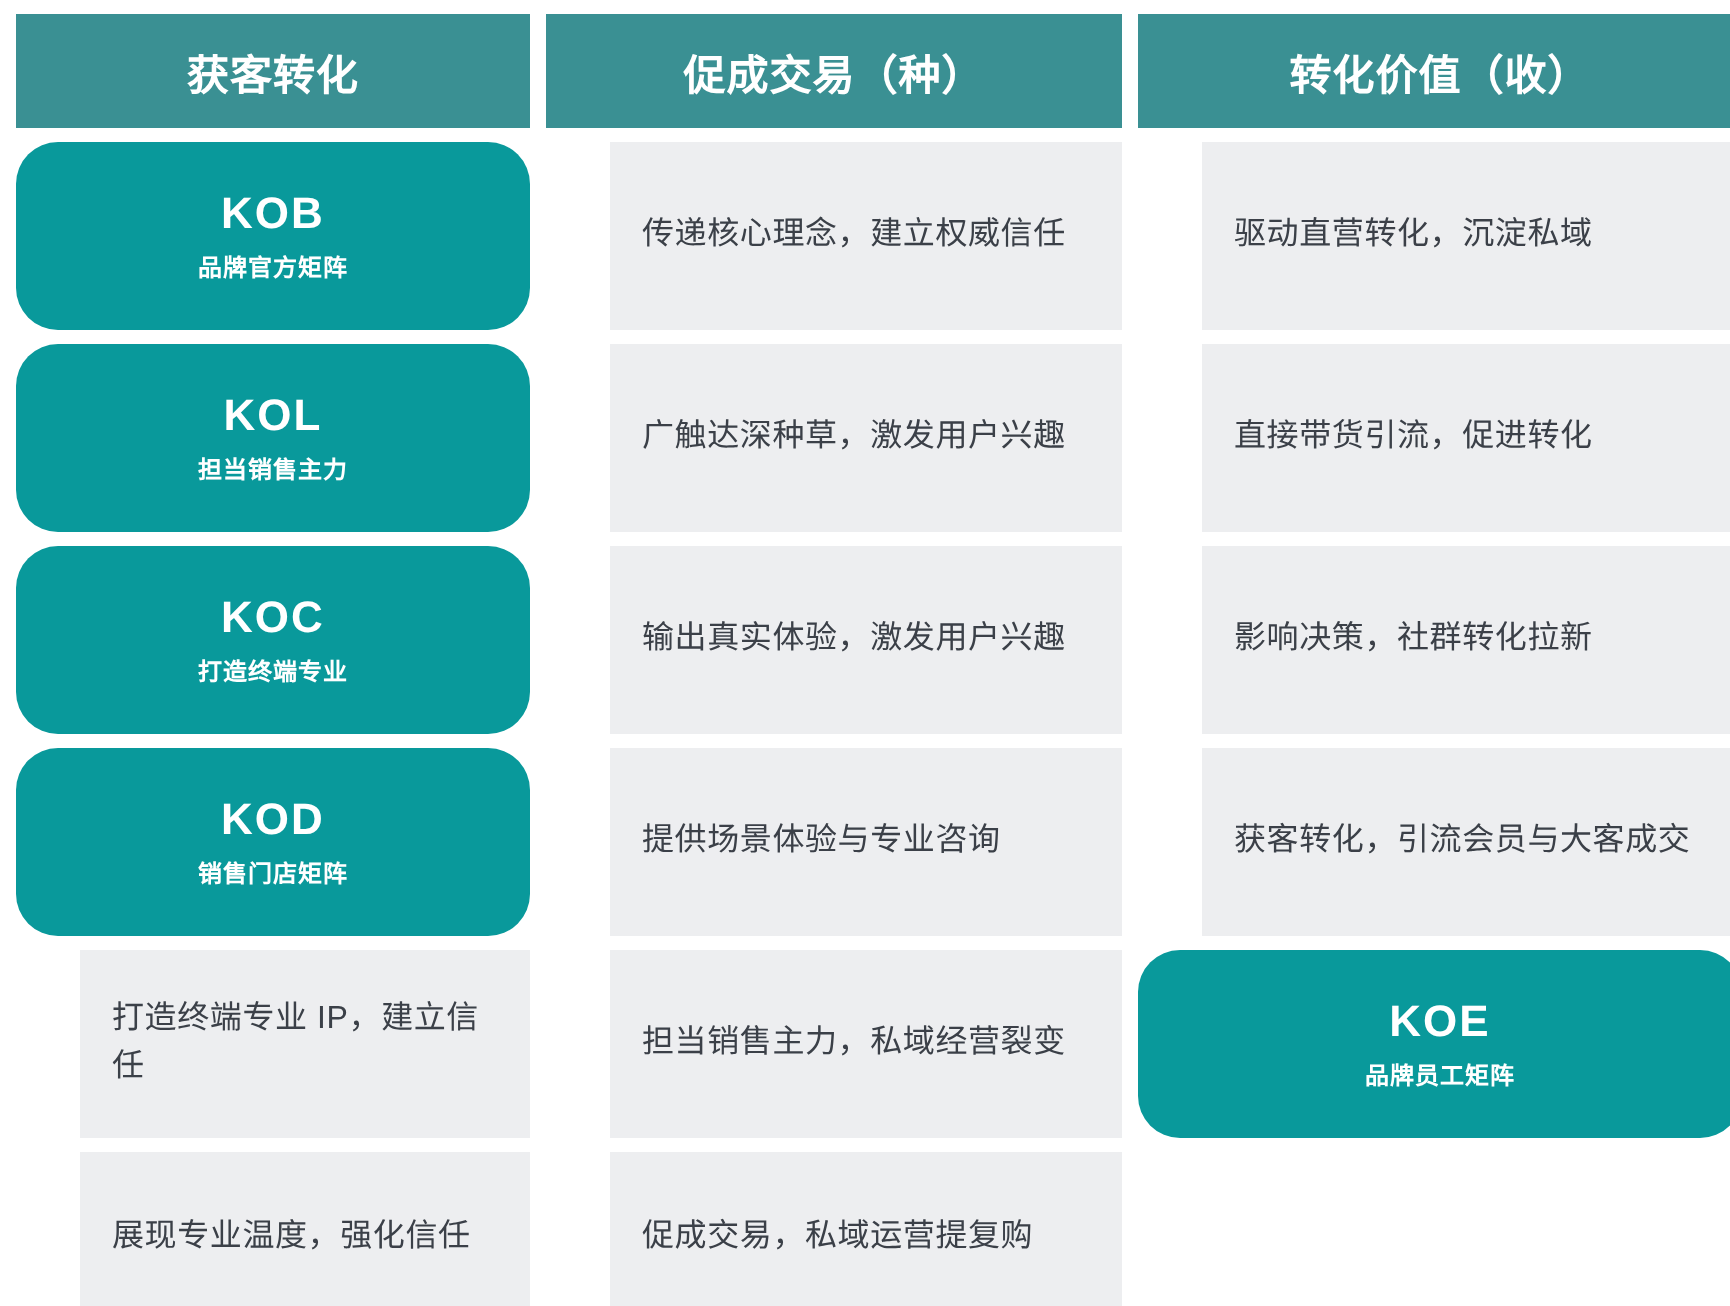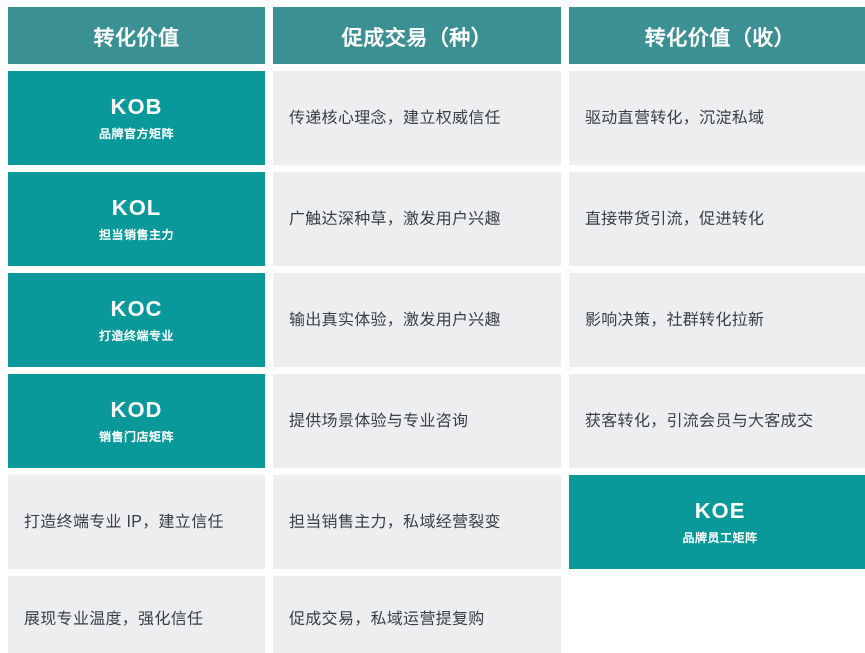--- a/index.html
+++ b/index.html
@@ -55,20 +55,21 @@
   
   .role {
     background: #09999b;
     color: #ffffff;
     display: flex;
     flex-direction: column;
     align-items: center;
     justify-content: center;
     box-sizing: border-box;
     padding: 12px 6px;
+    border-radius: 21px;
   }
   .role-code {
     font-size: 22px;
     font-weight: bold;
     letter-spacing: 1px;
     line-height: 1.1;
     margin-bottom: 9px;
   }
   .role-name {
     font-size: 12px;
@@ -82,29 +83,30 @@
     background: #edeef0;
     color: #3b4048;
     display: flex;
     align-items: center;
     justify-content: flex-start;
     box-sizing: border-box;
     padding: 14px 16px;
     font-size: 16px;
     line-height: 1.5;
     letter-spacing: 0.3px;
+    margin-left: 32px;
   }
 </style>
 </head>
 <body>
 
 <div class="matrix-table">
   <div class="grid">
 
-    <div class="hdr">转化价值</div>
+    <div class="hdr">获客转化</div>
     <div class="hdr">促成交易（种）</div>
     <div class="hdr">转化价值（收）</div>
 
     <div class="role">
       <div class="role-code">KOB</div>
       <div class="role-name">品牌官方矩阵</div>
     </div>
     <div class="desc">传递核心理念，建立权威信任</div>
     <div class="desc">驱动直营转化，沉淀私域</div>
 

